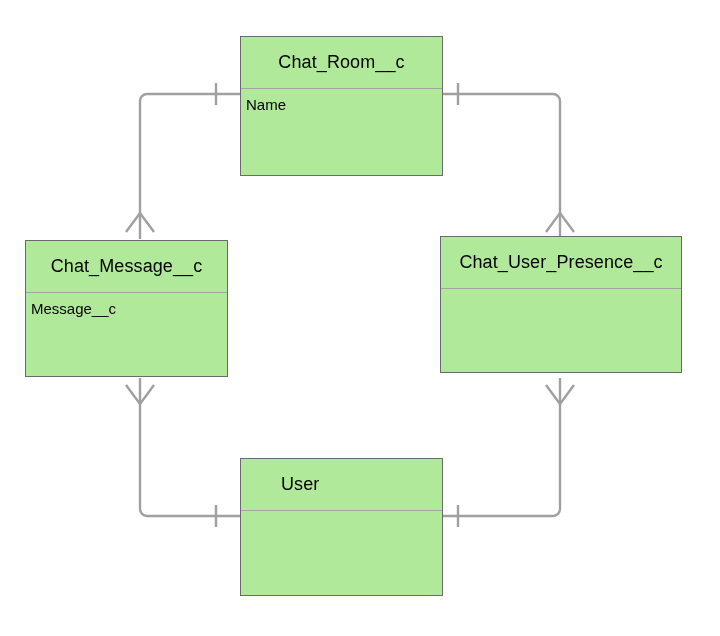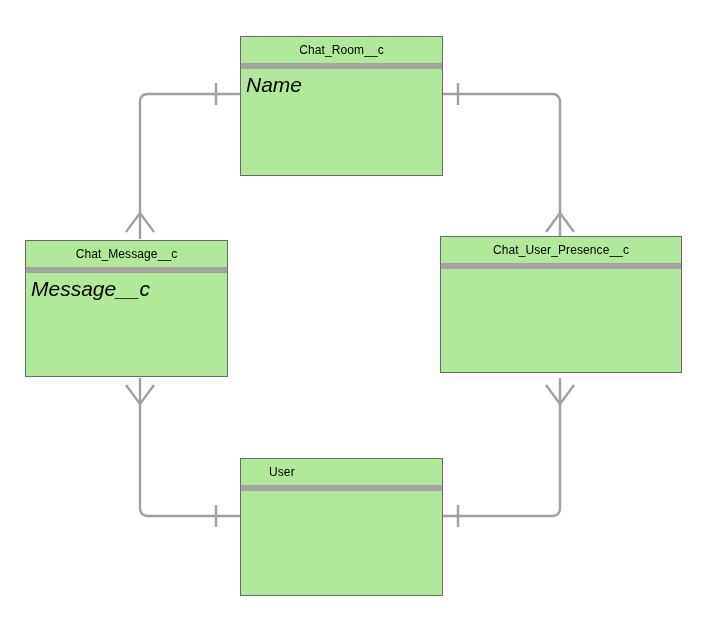--- a/index.html
+++ b/index.html
@@ -28,45 +28,44 @@
   }
   .entity {
     position: absolute;
     box-sizing: border-box;
     background: #b1e99b;
     border: 1px solid #6b6b6b;
     z-index: 2;
   }
   .entity-header {
     box-sizing: border-box;
-    height: 32px;
-    border-bottom: 6px solid #a3a3a3;
+    height: 52px;
+    border-bottom: 1px solid #a3a3a3;
     display: flex;
     align-items: center;
     justify-content: center;
-    font-size: 12px;
+    font-size: 18px;
     color: #000000;
     letter-spacing: 0.1px;
   }
   .entity-header.align-left {
     justify-content: flex-start;
-    padding-left: 28px;
+    padding-left: 40px;
   }
   .entity-body {
     box-sizing: border-box;
     padding: 7px 0 0 4px;
   }
   .attr {
-    font-size: 21px;
+    font-size: 15px;
     color: #000000;
     line-height: 17px;
     margin-bottom: 14px;
     padding-left: 1px;
     white-space: nowrap;
-    font-style: italic;
   }
   
   #entity-chat-room      { left: 240px; top: 36px;  width: 203px; height: 140px; }
   #entity-chat-message   { left: 25px;  top: 240px; width: 203px; height: 137px; }
   #entity-chat-presence  { left: 440px; top: 236px; width: 242px; height: 137px; }
   #entity-user           { left: 240px; top: 458px; width: 203px; height: 138px; }
 </style>
 </head>
 <body>
 

